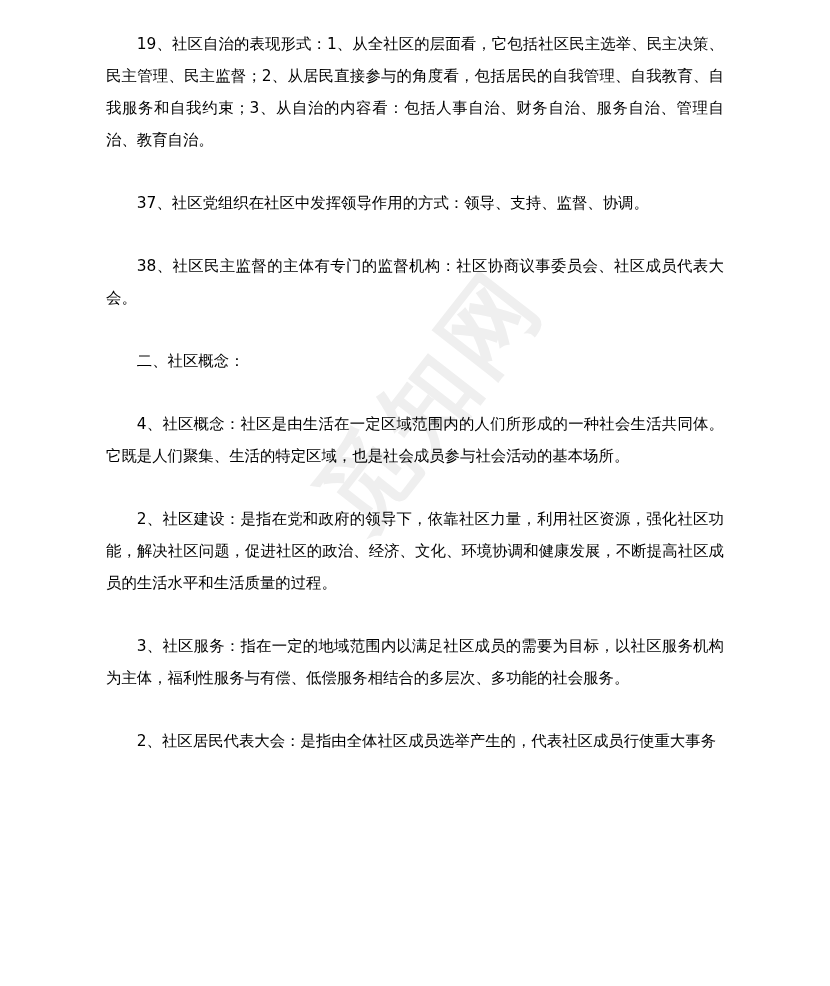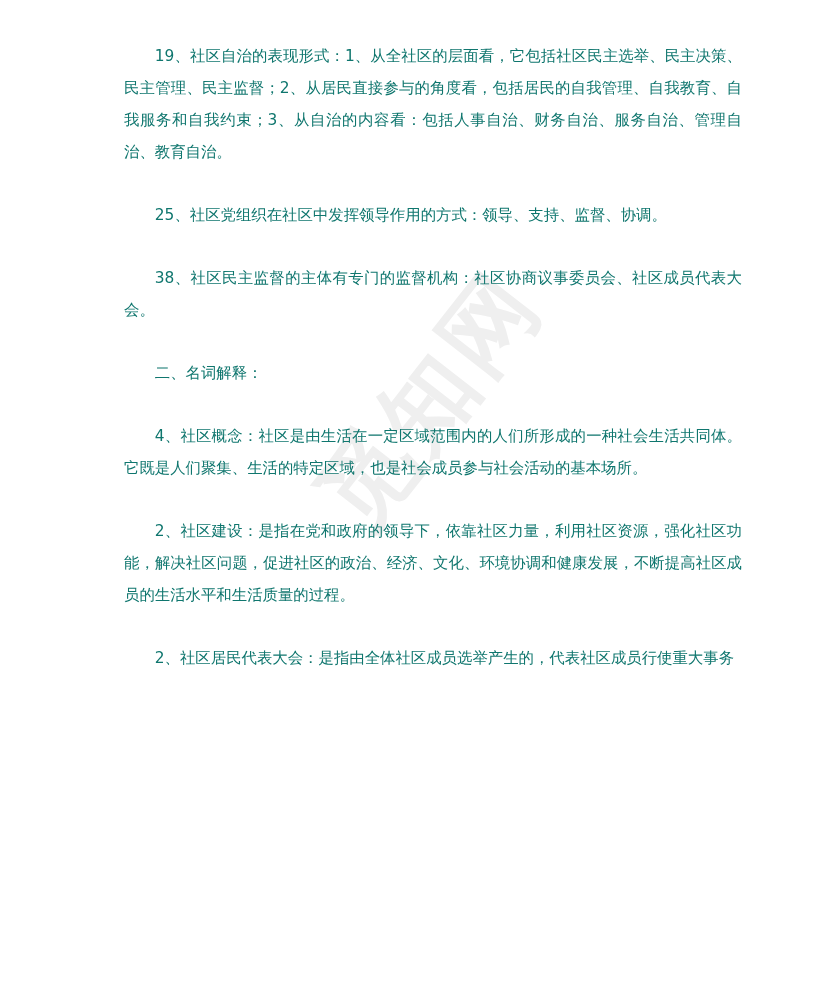--- a/index.html
+++ b/index.html
@@ -30,47 +30,47 @@
     font-weight: bold;
     font-size: 92px;
     letter-spacing: 6px;
     color: #efefef;
     white-space: nowrap;
     z-index: 0;
     user-select: none;
   }
   .content {
     position: absolute;
-    left: 124px;
+    left: 106px;
     top: 28px;
     width: 618px;
     z-index: 1;
     font-family: "DejaVu Sans", sans-serif;
     font-size: 15.4px;
     line-height: 32px;
-    color: #0f766e;
-    margin-top: 12px;
+    color: #000000;
   }
   .para {
     margin: 0 0 31px 0;
     text-indent: 2em;
     text-align: justify;
     word-break: break-all;
   }
 </style>
 </head>
 <body>
 
 <div class="page">
 
   <div class="watermark">觅知网</div>
 
   <div class="content">
     <p class="para">19、社区自治的表现形式：1、从全社区的层面看，它包括社区民主选举、民主决策、民主管理、民主监督；2、从居民直接参与的角度看，包括居民的自我管理、自我教育、自我服务和自我约束；3、从自治的内容看：包括人事自治、财务自治、服务自治、管理自治、教育自治。</p>
-    <p class="para">25、社区党组织在社区中发挥领导作用的方式：领导、支持、监督、协调。</p>
+    <p class="para">37、社区党组织在社区中发挥领导作用的方式：领导、支持、监督、协调。</p>
     <p class="para">38、社区民主监督的主体有专门的监督机构：社区协商议事委员会、社区成员代表大会。</p>
-    <p class="para">二、名词解释：</p>
+    <p class="para">二、社区概念：</p>
     <p class="para">4、社区概念：社区是由生活在一定区域范围内的人们所形成的一种社会生活共同体。它既是人们聚集、生活的特定区域，也是社会成员参与社会活动的基本场所。</p>
     <p class="para">2、社区建设：是指在党和政府的领导下，依靠社区力量，利用社区资源，强化社区功能，解决社区问题，促进社区的政治、经济、文化、环境协调和健康发展，不断提高社区成员的生活水平和生活质量的过程。</p>
+    <p class="para">3、社区服务：指在一定的地域范围内以满足社区成员的需要为目标，以社区服务机构为主体，福利性服务与有偿、低偿服务相结合的多层次、多功能的社会服务。</p>
     <p class="para">2、社区居民代表大会：是指由全体社区成员选举产生的，代表社区成员行使重大事务</p>
   </div>
 
 </div>
 
 </body></html>

